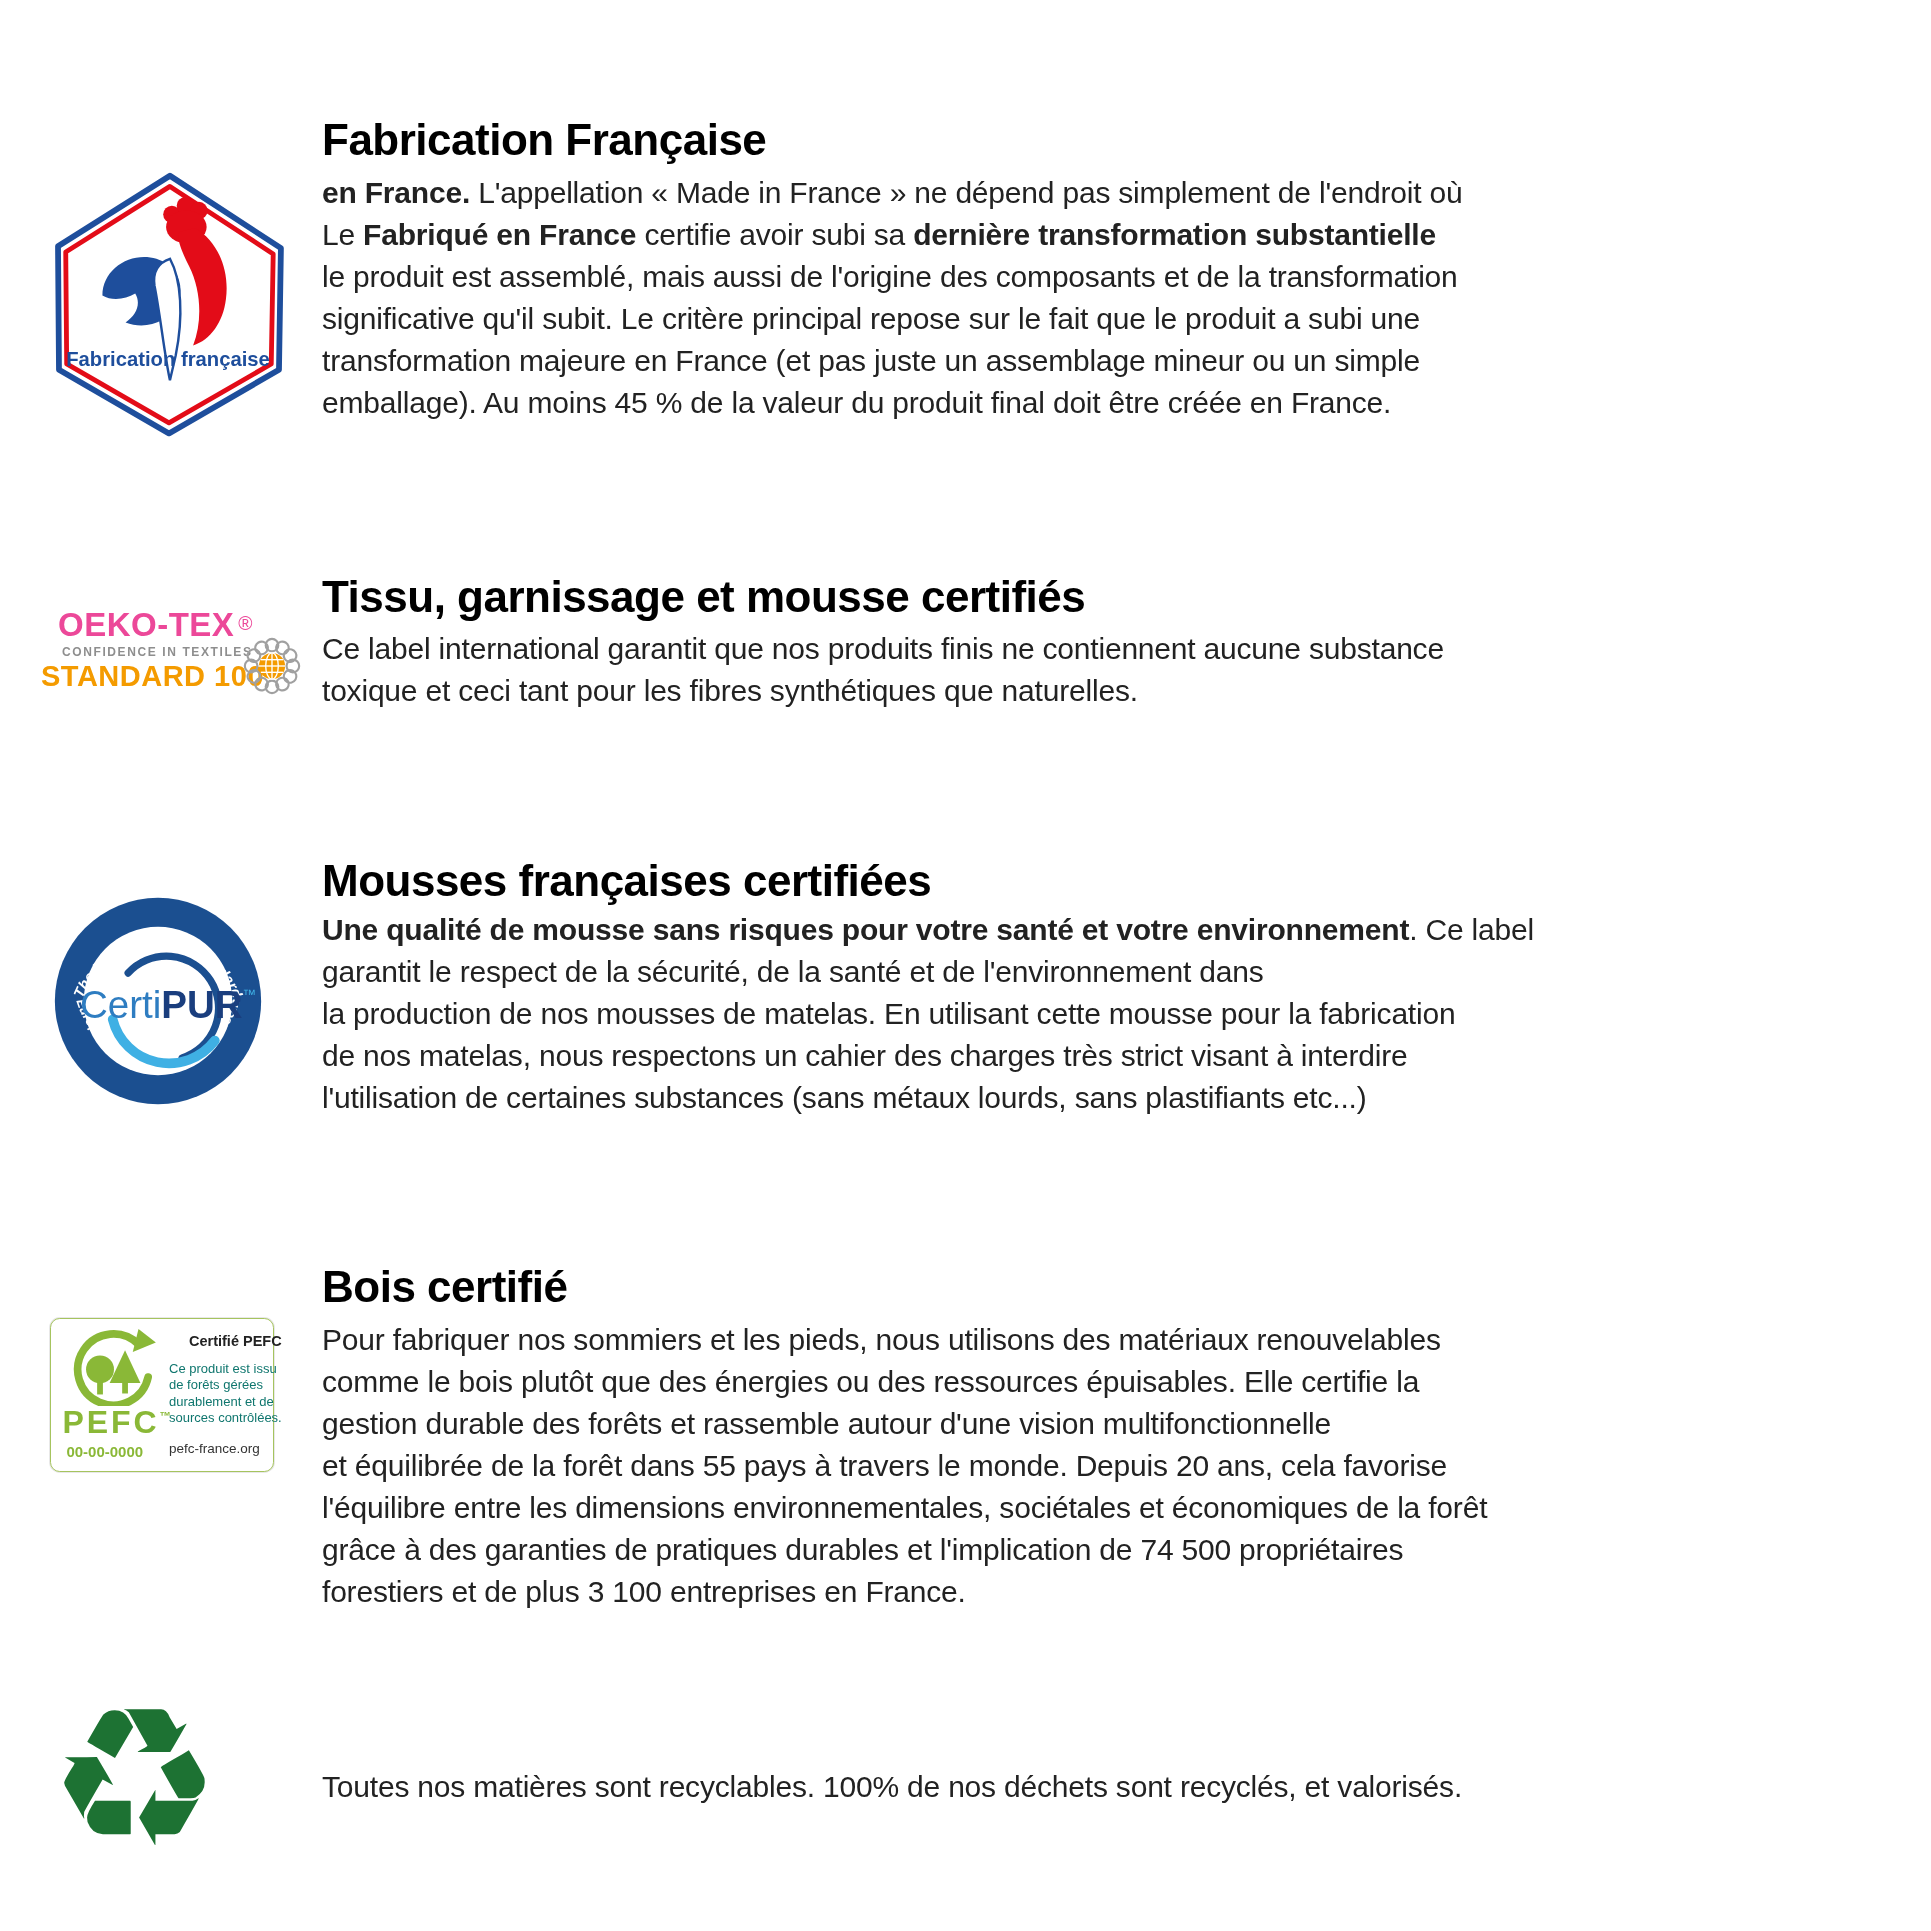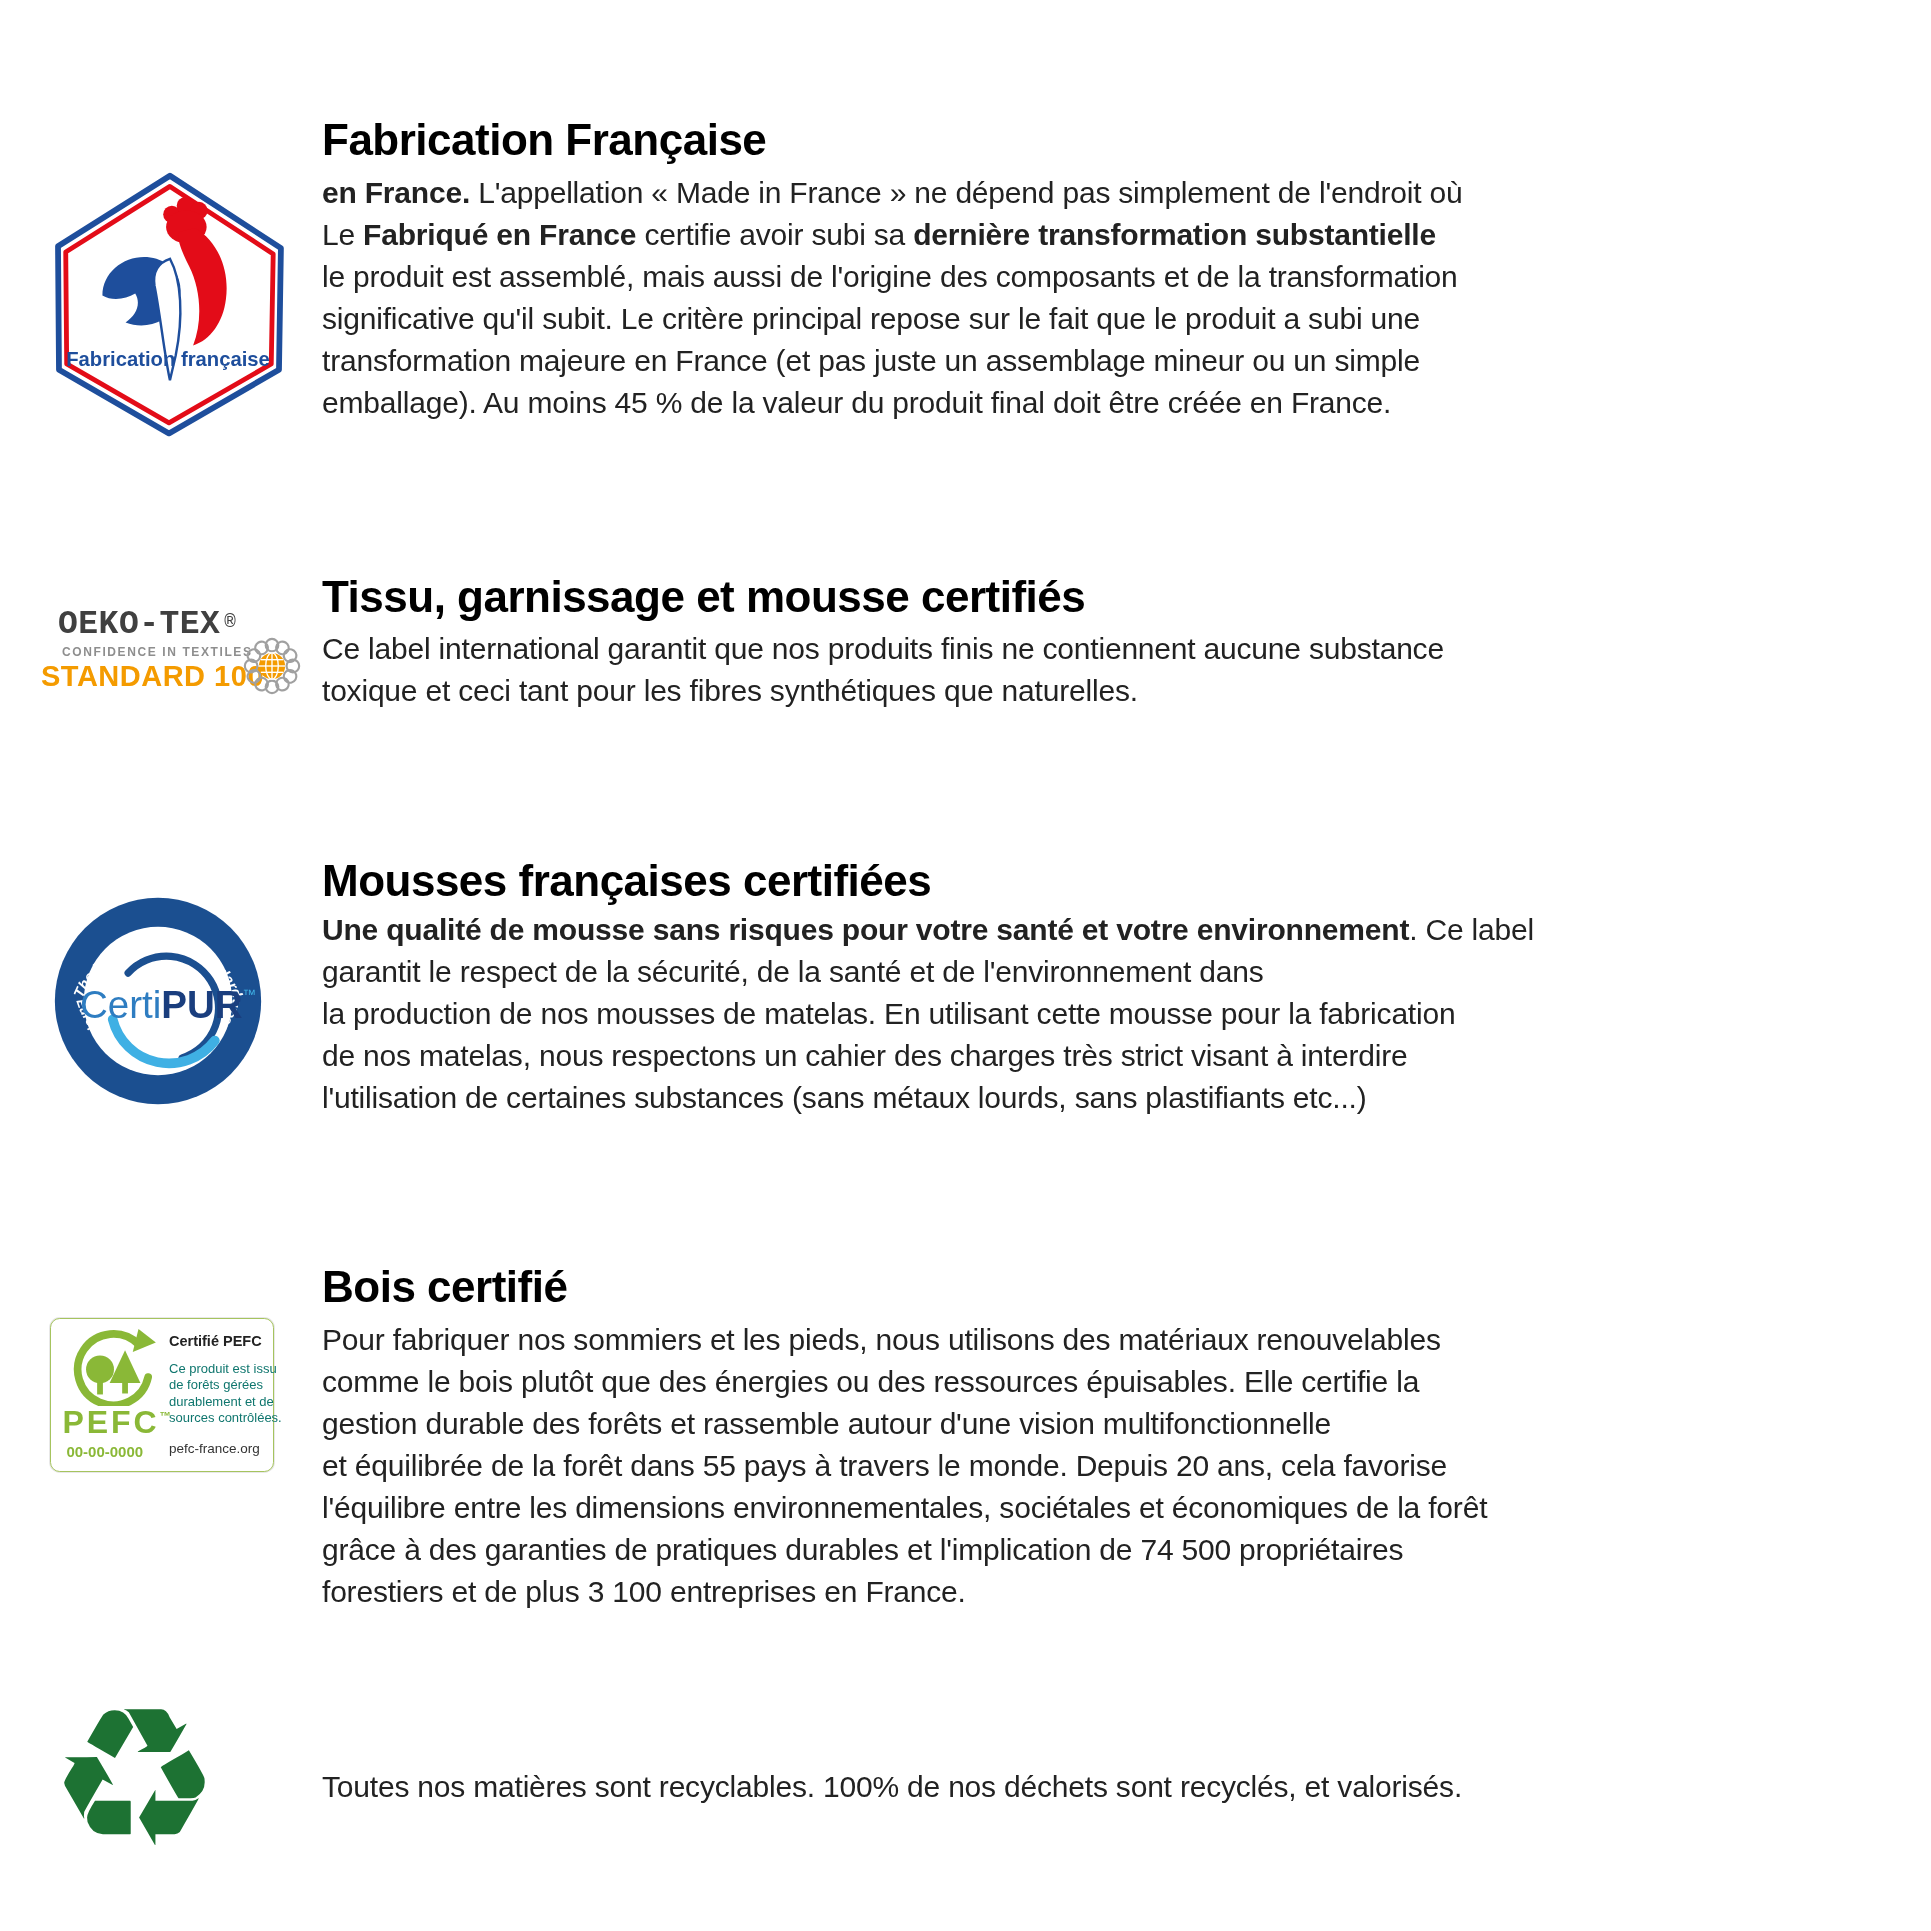--- a/index.html
+++ b/index.html
@@ -10,33 +10,33 @@
   .abs{position:absolute;}
   .sec-title{
     font-size:44px;font-weight:700;color:#000;letter-spacing:-0.5px;
     line-height:50px;white-space:pre;
   }
   .para .ln{
     font-size:30px;line-height:42px;color:#222;letter-spacing:-0.2px;white-space:pre;
   }
   .para .ln .b{font-weight:700;}
   
-  .oeko-brand{font-size:33px;font-weight:700;color:#404040;letter-spacing:0.5px;white-space:pre;font-family:Liberation Mono, monospace;}
+  .oeko-brand{font-size:33px;font-weight:700;color:#ec4899;letter-spacing:0.5px;white-space:pre;}
   .oeko-r{font-size:19.3px;font-weight:400;vertical-align:5.8px;margin-left:3.9px;}
   .oeko-tagline{font-size:12px;font-weight:700;color:#8e8e8e;letter-spacing:1.6px;white-space:pre;}
   .oeko-standard{font-size:29px;font-weight:700;color:#f49b00;letter-spacing:0.5px;white-space:pre;}
   
   .pefc-card{
     width:222px;height:152px;background:#fff;border:1.9px solid #a6c45e;border-radius:9.7px;
     box-shadow:0 0 0 1px #e8e8e8;
   }
   .pefc-name{font-size:32px;font-weight:700;color:#8ab837;letter-spacing:2.9px;white-space:pre;}
   .pefc-tm{font-size:11.6px;vertical-align:13.5px;letter-spacing:0;}
   .pefc-code{font-size:15px;font-weight:700;color:#8ab837;white-space:pre;}
-  .pefc-title{font-size:14.5px;font-weight:700;color:#222;white-space:pre;}
+  .pefc-title{font-size:14.5px;font-weight:700;color:#222;white-space:pre;margin-left:20px;}
   .pefc-desc .ln{font-size:13px;line-height:16.4px;color:#0f766e;letter-spacing:0;white-space:pre;}
   .pefc-site{font-size:13.5px;color:#333;white-space:pre;}
   
   .recycle{
     font-family:"DejaVu Sans",sans-serif;font-size:193px;line-height:193px;color:#1d7233;
   }
 </style>
 </head>
 <body>
 

